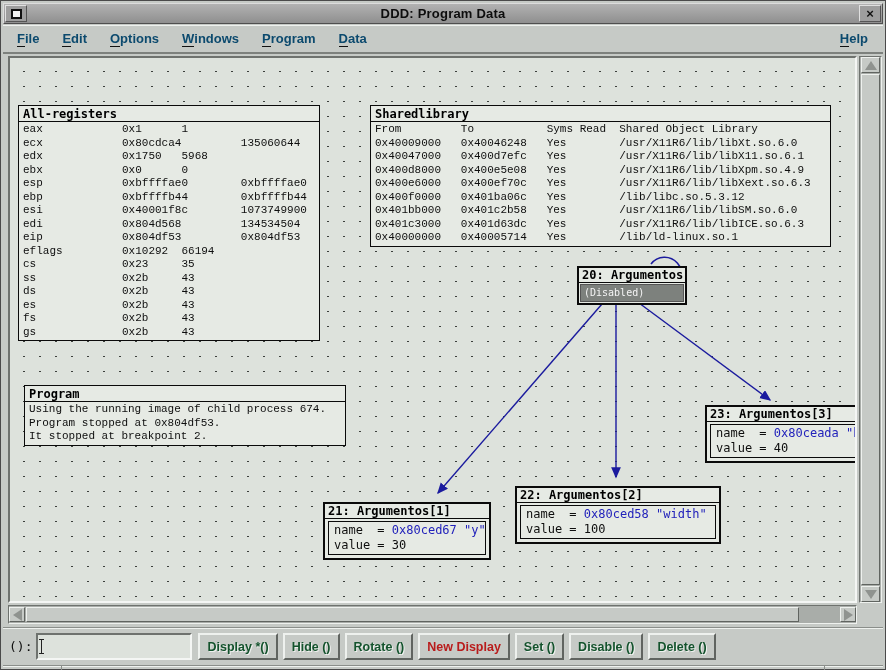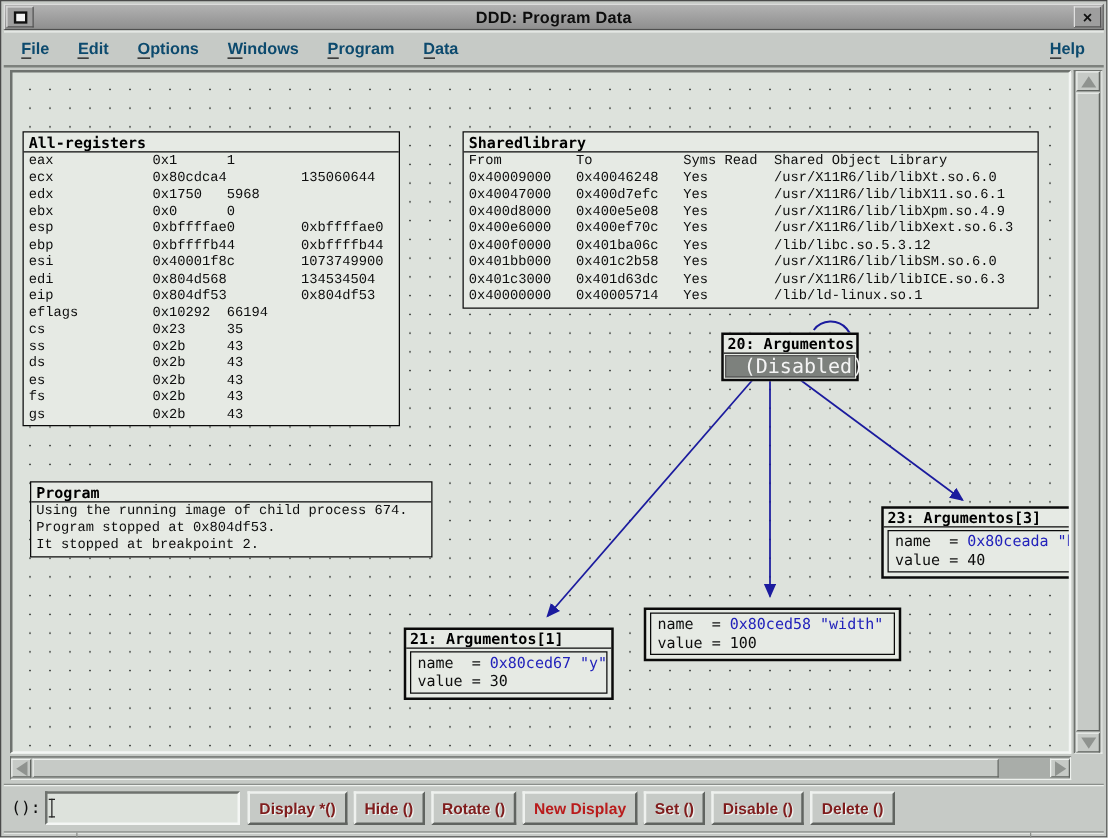--- a/index.html
+++ b/index.html
@@ -43,21 +43,21 @@
 
   .dbox { position:absolute; background:#e6eae4; border:1px solid #0a0a0a; }
   .dbox .dtitle { font-weight:bold; font-size:12px; padding:1px 4px 0 4px; border-bottom:1px solid #0a0a0a; white-space:nowrap; }
   .dbox pre { font-family:Liberation Mono, monospace; font-size:11px; line-height:13.5px; padding:1px 4px; color:#0e0e0e; }
 
   .node { position:absolute; background:#e6eae4; border:2px solid #0a0a0a; }
   .node .dtitle { font-weight:bold; font-size:12px; padding:0 3px; border-bottom:1px solid #0a0a0a; white-space:nowrap; }
   .node .vals { border:1px solid #0a0a0a; margin:2px 3px 3px 3px; padding:1px 5px; }
   .node pre { font-family:"DejaVu Sans Mono", monospace; font-size:12px; line-height:15px; color:#0e0e0e; }
   .blue { color:#2222bb; }
-  .status-row { margin:1px; padding:0 14px; font-size:16px; line-height:16px;
+  .status-row { margin:1px; padding:0 3px; font-size:10px; line-height:16px;
     background:#7d817d; color:#f4f4f4; border:1px solid #555; white-space:nowrap; }
 
   
   .vscroll { position:absolute; left:858px; top:55px; width:23px; height:547px; background:#a9ada9;
     border:1px solid; border-color:#6e726e #eef1ee #eef1ee #6e726e; }
   .hscroll { position:absolute; left:7px; top:604px; width:849px; height:19px; background:#a9ada9;
     border:1px solid; border-color:#6e726e #eef1ee #eef1ee #6e726e; }
   .sb-btn { position:absolute; background:#c6cac6; border:1px solid; border-color:#eef1ee #606460 #606460 #eef1ee;
     display:flex; align-items:center; justify-content:center; }
   .vscroll .sb-btn { left:1px; width:19px; height:16px; }
@@ -75,21 +75,21 @@
   .prompt { font-family:"DejaVu Sans Mono", monospace; font-size:13px; color:#0d0d0d; margin:0 4px 0 6px; }
   .cmd-input { width:156px; height:27px; background:#dde2dc;
     border:2px solid; border-color:#6e726e #f4f6f4 #f4f6f4 #6e726e;
     display:flex; align-items:center; padding-left:3px; }
   .ibeam { position:relative; width:1px; height:15px; background:#222; }
   .ibeam:before, .ibeam:after { content:""; position:absolute; left:-2px; width:5px; height:1px; background:#222; }
   .ibeam:before { top:0; } .ibeam:after { bottom:0; }
   .btn { height:27px; margin-left:5px; padding:0 7px; background:#c6cac6;
     border:2px solid; border-color:#eef1ee #606460 #606460 #eef1ee;
     font-weight:bold; font-size:12.5px; color:#b91c1c; display:flex; align-items:center; white-space:nowrap; }
-  .btn.disabled { color:#7f1d1d; text-shadow:1px 1px 0 rgba(244,246,244,.9); }
+  .btn.disabled { color:#14532d; text-shadow:1px 1px 0 rgba(244,246,244,.9); }
   .actionbar .first-btn { margin-left:6px; }
 
   
   .bottom-frame { position:absolute; left:2px; right:2px; top:664px; height:5px;
     border-top:1px solid #8a8e8a; box-shadow:inset 0 1px 0 #eef1ee; }
   .notch { position:absolute; top:0; width:1px; height:5px; background:#8a8e8a; }
 </style>
 </head>
 <body>
 
@@ -174,20 +174,21 @@
 
     <div class="node" style="left:313px; top:444px; width:168px;">
       <div class="dtitle">21: Argumentos[1]</div>
       <div class="vals">
           <pre><span>name  = </span><span class="blue">0x80ced67 "y"</span>
 <span>value = 30</span></pre>
         </div>
     </div>
 
     <div class="node" style="left:505px; top:428px; width:206px;">
+      <div class="dtitle">22: Argumentos[2]</div>
       <div class="vals">
           <pre><span>name  = </span><span class="blue">0x80ced58 "width"</span>
 <span>value = 100</span></pre>
         </div>
     </div>
 
     <div class="node" style="left:695px; top:347px; width:200px;">
       <div class="dtitle">23: Argumentos[3]</div>
       <div class="vals">
           <pre><span>name  = </span><span class="blue">0x80ceada "h</span>

